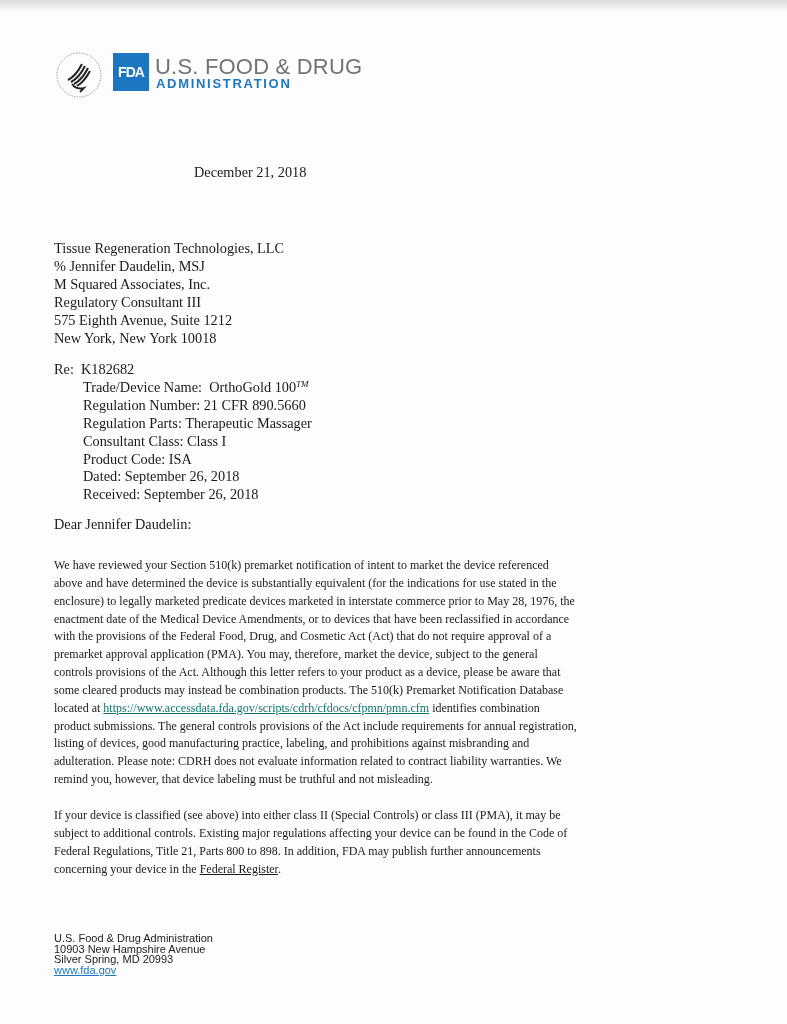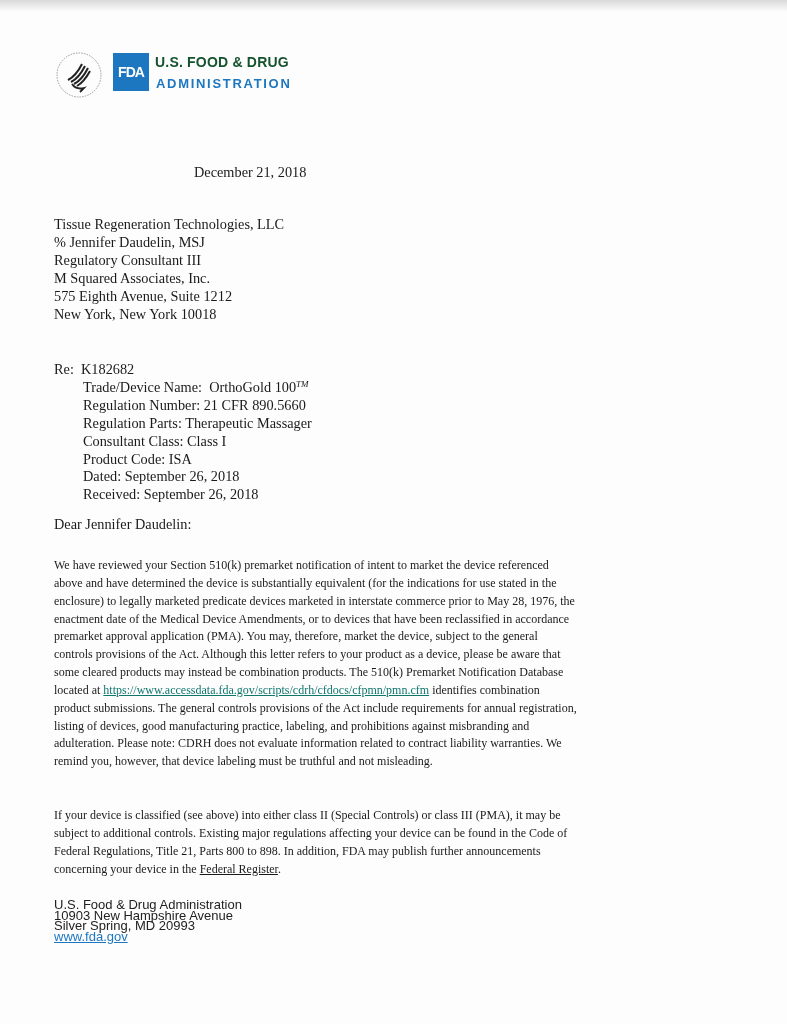--- a/index.html
+++ b/index.html
@@ -18,45 +18,45 @@
   .hhs-seal { position:absolute; left:0; top:0; width:50px; height:50px; }
   .fda-box {
     position:absolute; left:59px; top:3px; width:36px; height:38px;
     background:#1d77c0; color:#fff;
     font-family:"Liberation Sans", sans-serif; font-weight:bold;
     font-size:14px; letter-spacing:-1px;
     display:flex; align-items:center; justify-content:center;
   }
   .fda-name {
     position:absolute; left:101px; top:4px;
-    font-family:"Liberation Sans", sans-serif; font-weight:bold;
-    color:#14532d; font-size:14px; white-space:nowrap; letter-spacing:0.2px;
+    font-family:"Liberation Sans", sans-serif; font-weight:normal;
+    color:#737373; font-size:22px; white-space:nowrap; letter-spacing:0.2px;
   }
   .fda-sub {
     position:absolute; left:102px; top:26px;
     font-family:"Liberation Sans", sans-serif; font-weight:bold;
     color:#1d77c0; font-size:13px; letter-spacing:1.7px; white-space:nowrap;
   }
   .txt { position:absolute; font-size:14.3px; line-height:17.9px; white-space:nowrap; }
   .date { left:194px; top:164px; }
-  .address { left:54px; top:216px; }
+  .address { left:54px; top:240px; }
   .re { left:54px; top:361px; }
   .re-line { display:block; }
   .re-detail { padding-left:29px; }
   sup { font-size:9px; vertical-align:top; position:relative; top:-3px;font-style:italic; }
   .greeting { left:54px; top:516px; }
   .para { position:absolute; left:54px; font-size:12px; line-height:17.85px; white-space:nowrap; }
   .para1 { top:557px; }
   .para2 { top:807px; }
   .para span.line { display:block; }
   a.link { color:#0f766e; text-decoration:underline; }
   .underline { text-decoration:underline;text-align:right; }
   .footer {
-    position:absolute; left:54px; top:900px;
-    font-family:"Liberation Sans", sans-serif; font-size:13px; line-height:10.7px;
+    position:absolute; left:54px; top:933px;
+    font-family:"Liberation Sans", sans-serif; font-size:11px; line-height:10.7px;
     color:#222;
   }
   .footer div { white-space:nowrap; }
   .footer a { color:#1d77c0; text-decoration:underline; }
 </style>
 </head>
 <body>
 
 <div class="top-shadow"></div>
 
@@ -69,22 +69,22 @@
   <div class="fda-box">FDA</div>
   <div class="fda-name">U.S. FOOD &amp; DRUG</div>
   <div class="fda-sub">ADMINISTRATION</div>
 </div>
 
 <div class="txt date">December 21, 2018</div>
 
 <div class="txt address">
   <div>Tissue Regeneration Technologies, LLC</div>
   <div>% Jennifer Daudelin, MSJ</div>
+  <div>M Squared Associates, Inc.</div>
   <div>Regulatory Consultant III</div>
-  <div>M Squared Associates, Inc.</div>
   <div>575 Eighth Avenue, Suite 1212</div>
   <div>New York, New York 10018</div>
 </div>
 
 <div class="txt re">
   <span class="re-line"><span>Re:</span>&nbsp;&nbsp;<span>K182682</span></span>
   <span class="re-line re-detail"><span>Trade/Device Name:</span>&nbsp;&nbsp;<span>OrthoGold 100</span><sup>TM</sup></span>
   <span class="re-line re-detail">Regulation Number:  21 CFR 890.5660</span>
   <span class="re-line re-detail">Regulation Parts:  Therapeutic Massager</span>
   <span class="re-line re-detail">Consultant Class:  Class I</span>
@@ -93,20 +93,21 @@
   <span class="re-line re-detail">Received:  September 26, 2018</span>
 </div>
 
 <div class="txt greeting">Dear Jennifer Daudelin:</div>
 
 <div class="para para1">
   <span class="line">We have reviewed your Section 510(k) premarket notification of intent to market the device referenced</span>
   <span class="line">above and have determined the device is substantially equivalent (for the indications for use stated in the</span>
   <span class="line">enclosure) to legally marketed predicate devices marketed in interstate commerce prior to May 28, 1976, the</span>
   <span class="line">enactment date of the Medical Device Amendments, or to devices that have been reclassified in accordance</span>
+  <span class="line">with the provisions of the Federal Food, Drug, and Cosmetic Act (Act) that do not require approval of a</span>
   <span class="line">premarket approval application (PMA). You may, therefore, market the device, subject to the general</span>
   <span class="line">controls provisions of the Act. Although this letter refers to your product as a device, please be aware that</span>
   <span class="line">some cleared products may instead be combination products. The 510(k) Premarket Notification Database</span>
   <span class="line"><span>located at </span><a class="link" href="#">https://www.accessdata.fda.gov/scripts/cdrh/cfdocs/cfpmn/pmn.cfm</a><span> identifies combination</span></span>
   <span class="line">product submissions. The general controls provisions of the Act include requirements for annual registration,</span>
   <span class="line">listing of devices, good manufacturing practice, labeling, and prohibitions against misbranding and</span>
   <span class="line">adulteration. Please note:  CDRH does not evaluate information related to contract liability warranties. We</span>
   <span class="line">remind you, however, that device labeling must be truthful and not misleading.</span>
 </div>
 

